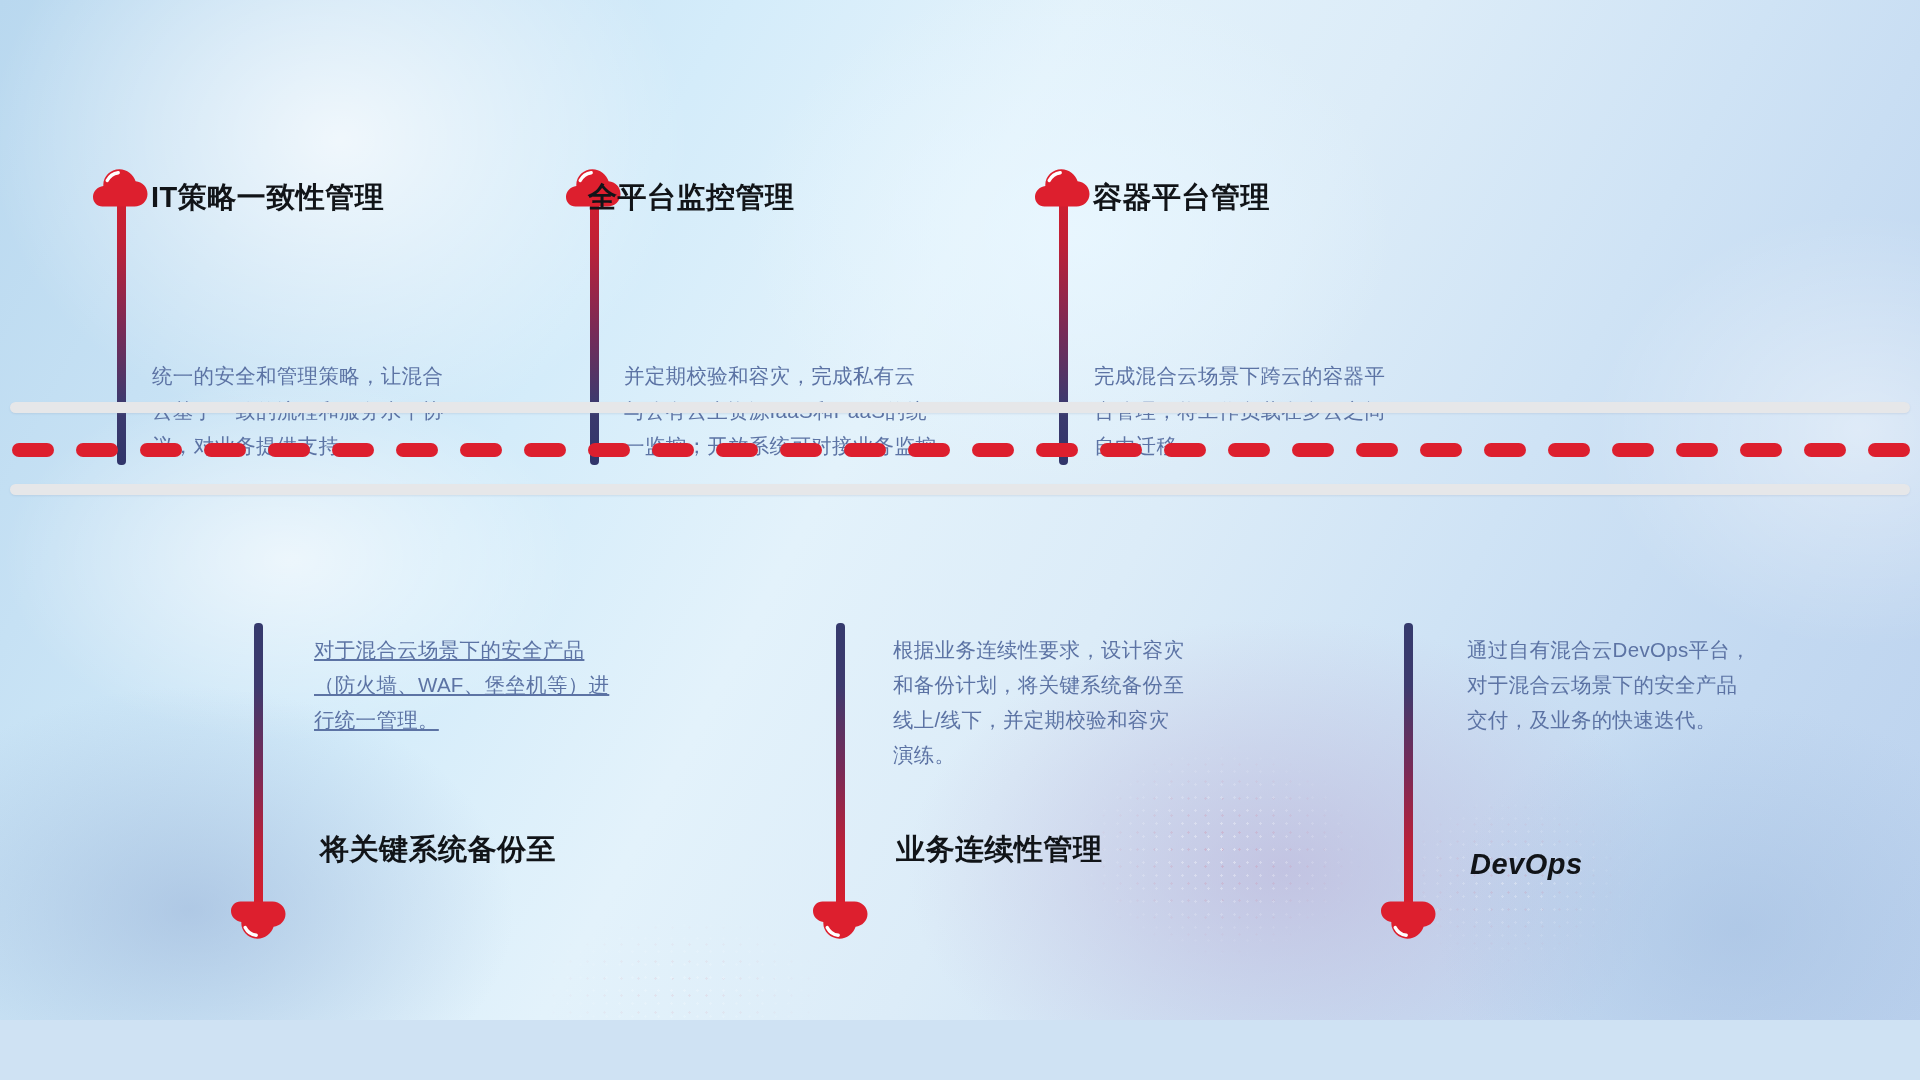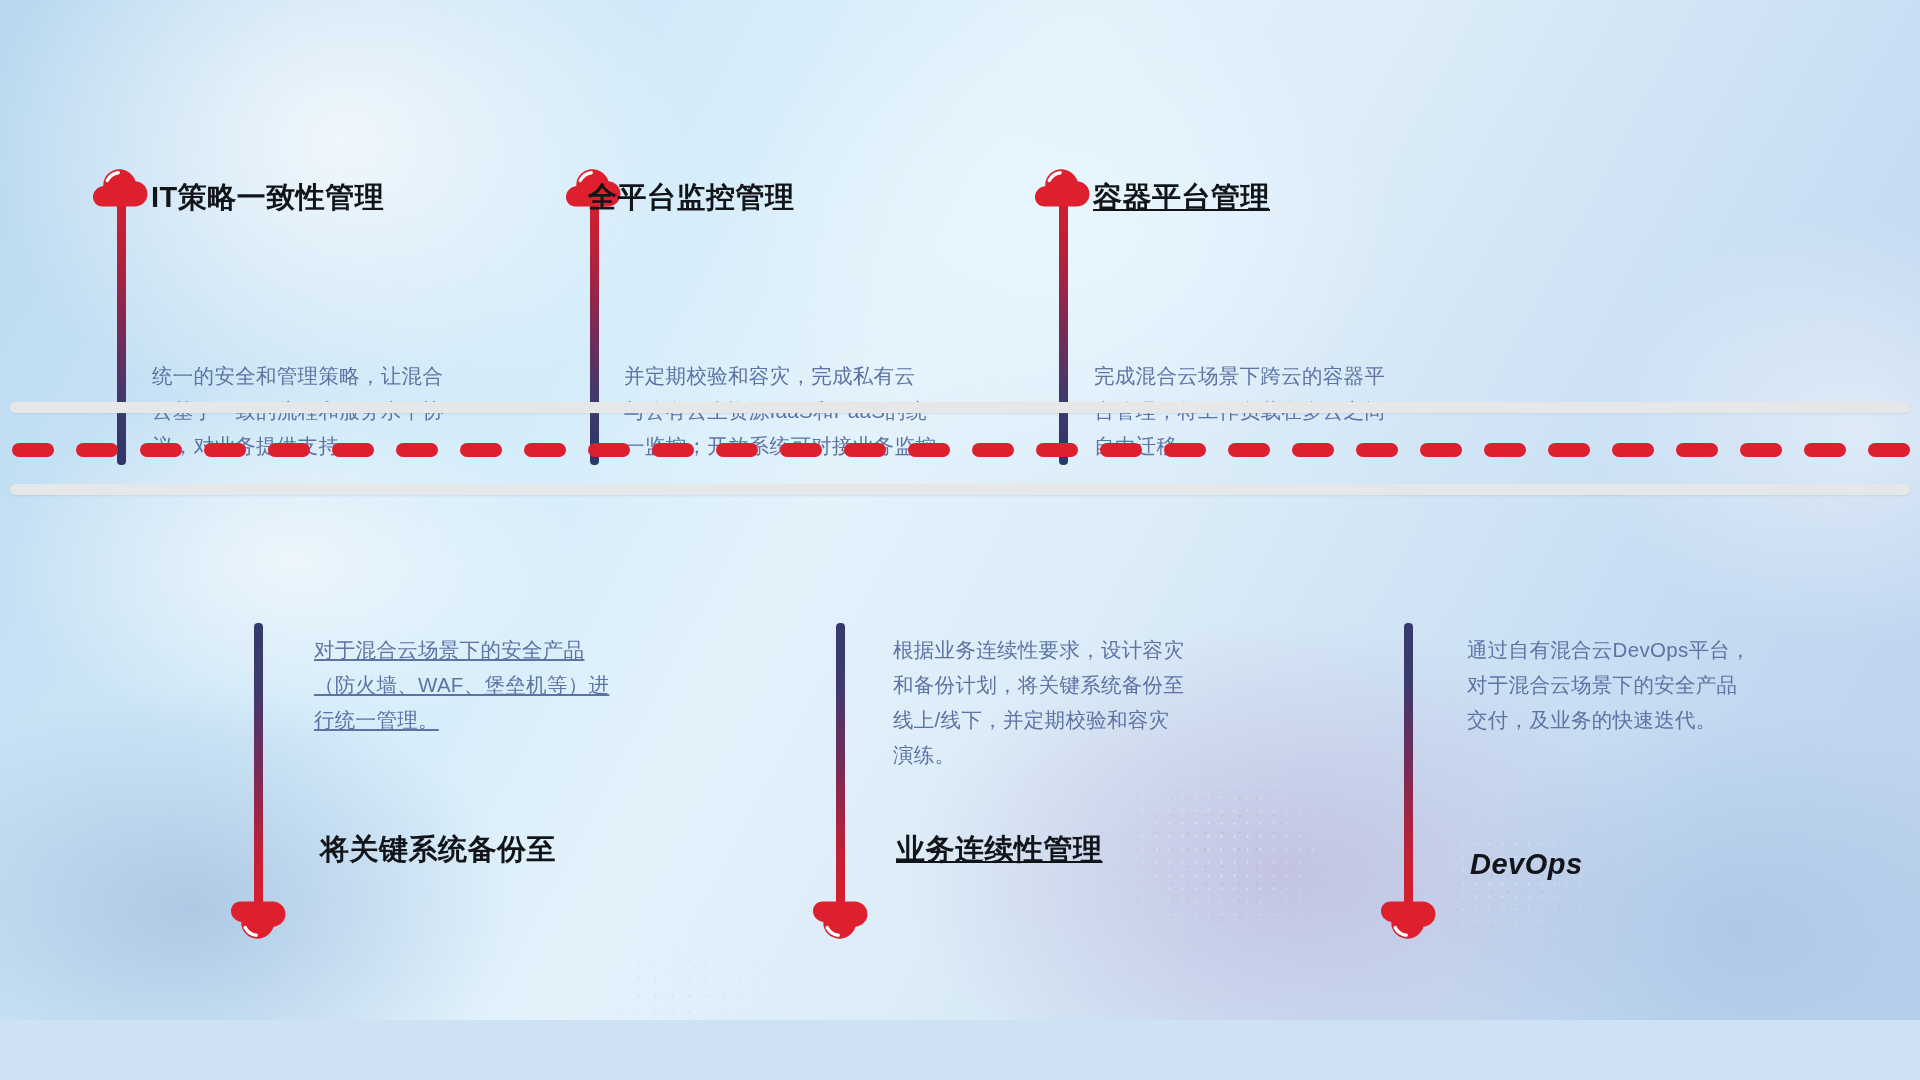--- a/index.html
+++ b/index.html
@@ -190,21 +190,21 @@
 与公有云上资源IaaS和PaaS的统
 一监控；开放系统可对接业务监控。</div>
   </div>
 
   <div class="card">
     <div class="stem stem-down" style="left:1059px; top:180px; height:285px;"></div>
     <svg class="cloud-icon" style="left:1031px; top:160px;" viewBox="0 0 64 48">
       <path d="M18.5 46.5h27c7.2 0 13-5.6 13-12.6 0-6.6-5.2-12.1-11.9-12.6C44.3 14.6 38 9.3 30.4 9.3c-8.9 0-16.1 7-16.1 15.6 0 .4 0 .8.1 1.2C8.4 26.9 4 31.5 4 37c0 5.3 4.1 9.5 9.5 9.5z" fill="#dd1f2e"></path>
       <path d="M18.2 20.6c2.1-4.2 6.2-7.2 11-7.9" fill="none" stroke="#ffffff" stroke-width="3.4" stroke-linecap="round"></path>
     </svg>
-    <div class="card-title" style="left:1093px; top:178px;text-decoration:underline;">容器平台管理</div>
+    <div class="card-title" style="left:1093px; top:178px;">容器平台管理</div>
     <div class="card-body" style="left:1094px; top:358px; width:380px;">完成混合云场景下跨云的容器平
 台管理，将工作负载在多云之间
 自由迁移。</div>
   </div>
 
   <div class="road">
     <div class="road-rail road-rail-top"></div>
     <div class="road-dash" id="road-dash">
         <span class="dash" style="left: 12px; width: 42px; background: rgb(221, 31, 46);"></span>
         <span class="dash" style="left: 76px; width: 42px; background: rgb(221, 31, 46);"></span>
@@ -255,21 +255,21 @@
   <div class="card">
     <div class="stem stem-up" style="left:836px; top:623px; height:285px;"></div>
     <svg class="cloud-icon flipped" style="left:809px; top:900px;" viewBox="0 0 64 48">
       <path d="M18.5 46.5h27c7.2 0 13-5.6 13-12.6 0-6.6-5.2-12.1-11.9-12.6C44.3 14.6 38 9.3 30.4 9.3c-8.9 0-16.1 7-16.1 15.6 0 .4 0 .8.1 1.2C8.4 26.9 4 31.5 4 37c0 5.3 4.1 9.5 9.5 9.5z" fill="#dd1f2e"></path>
       <path d="M18.2 20.6c2.1-4.2 6.2-7.2 11-7.9" fill="none" stroke="#ffffff" stroke-width="3.4" stroke-linecap="round"></path>
     </svg>
     <div class="card-body" style="left:893px; top:632px; width:395px;">根据业务连续性要求，设计容灾
 和备份计划，将关键系统备份至
 线上/线下，并定期校验和容灾
 演练。</div>
-    <div class="card-title" style="left:896px; top:830px;text-decoration:underline;">业务连续性管理</div>
+    <div class="card-title" style="left:896px; top:830px;">业务连续性管理</div>
   </div>
 
   <div class="card">
     <div class="stem stem-up" style="left:1404px; top:623px; height:285px;"></div>
     <svg class="cloud-icon flipped" style="left:1377px; top:900px;" viewBox="0 0 64 48">
       <path d="M18.5 46.5h27c7.2 0 13-5.6 13-12.6 0-6.6-5.2-12.1-11.9-12.6C44.3 14.6 38 9.3 30.4 9.3c-8.9 0-16.1 7-16.1 15.6 0 .4 0 .8.1 1.2C8.4 26.9 4 31.5 4 37c0 5.3 4.1 9.5 9.5 9.5z" fill="#dd1f2e"></path>
       <path d="M18.2 20.6c2.1-4.2 6.2-7.2 11-7.9" fill="none" stroke="#ffffff" stroke-width="3.4" stroke-linecap="round"></path>
     </svg>
     <div class="card-body" style="left:1467px; top:632px; width:395px;">通过自有混合云DevOps平台，
 对于混合云场景下的安全产品

